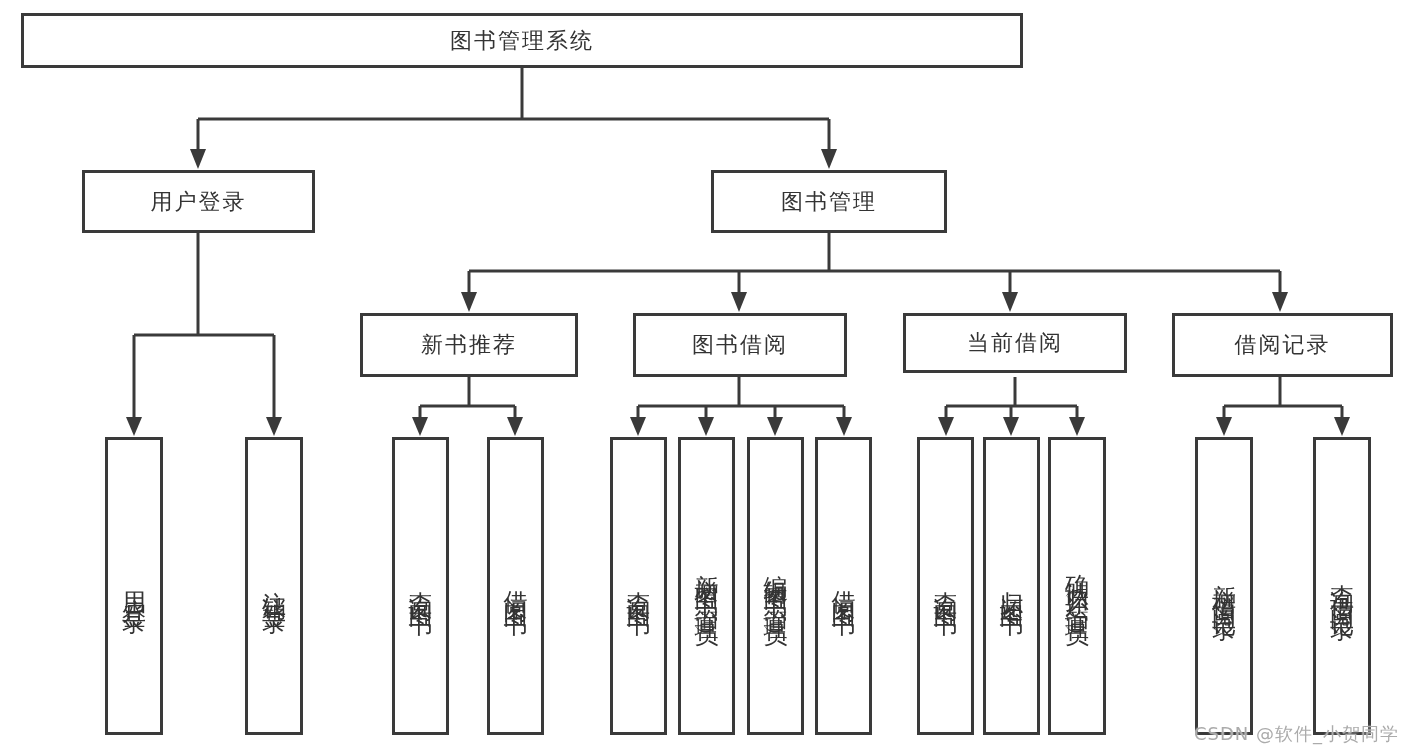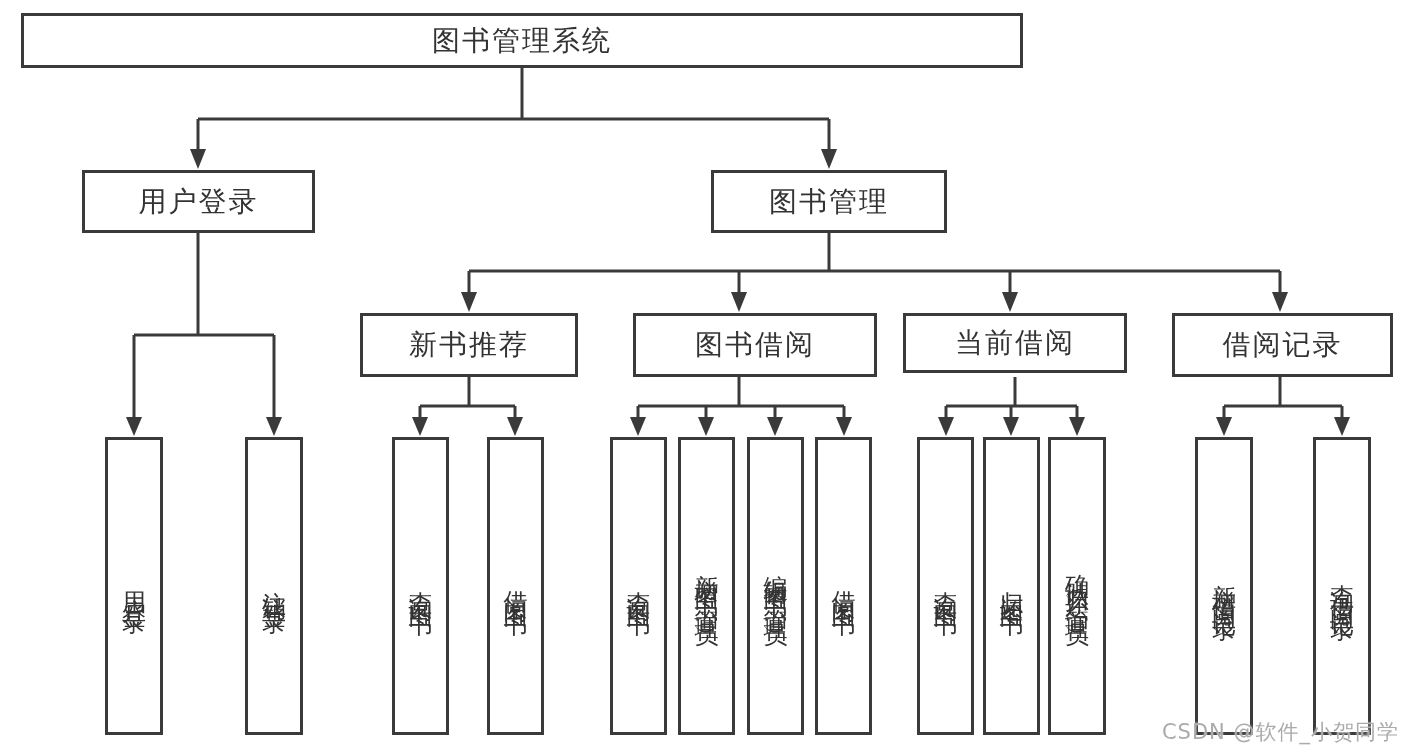--- a/index.html
+++ b/index.html
@@ -22,42 +22,42 @@
     box-sizing: border-box;
     border: 3px solid #3a3a3a;
     background: #ffffff;
     display: flex;
     align-items: center;
     justify-content: center;
     z-index: 2;
     color: #333333;
   }
   .hlabel {
-    font-size: 28px;
+    font-size: 22px;
     letter-spacing: 2px;
     color: #333333;
     white-space: nowrap;
   }
   .vlabel {
     writing-mode: vertical-rl;
     text-orientation: mixed;
     font-size: 24px;
     letter-spacing: 7px;
     color: #333333;
     line-height: 1;
     white-space: nowrap;
   }
   
   .n-root  { left: 21px;  top: 13px;  width: 1002px; height: 55px; }
   
   .n-l2a   { left: 82px;  top: 170px; width: 233px;  height: 63px; }
   .n-l2b   { left: 711px; top: 170px; width: 236px;  height: 63px; }
   
   .n-l3a   { left: 360px;  top: 313px; width: 218px; height: 64px; }
-  .n-l3b   { left: 633px;  top: 313px; width: 244px; height: 64px; }
+  .n-l3b   { left: 633px;  top: 313px; width: 214px; height: 64px; }
   .n-l3c   { left: 903px;  top: 313px; width: 224px; height: 60px; }
   .n-l3d   { left: 1172px; top: 313px; width: 221px; height: 64px; }
   
   .leaf    { top: 437px; height: 298px; }
   .lf1  { left: 105px;  width: 58px; }
   .lf2  { left: 245px;  width: 58px; }
   .lf3  { left: 392px;  width: 57px; }
   .lf4  { left: 487px;  width: 57px; }
   .lf5  { left: 610px;  width: 57px; }
   .lf6  { left: 678px;  width: 57px; }
@@ -66,21 +66,21 @@
   .lf9  { left: 917px;  width: 57px; }
   .lf10 { left: 983px;  width: 57px; }
   .lf11 { left: 1048px; width: 58px; }
   .lf12 { left: 1195px; width: 58px; }
   .lf13 { left: 1313px; width: 58px; }
   .watermark {
     position: absolute;
     right: 6px;
     bottom: 1px;
     z-index: 5;
-    font-size: 21px;
+    font-size: 18px;
     color: #ababab;
     letter-spacing: 1px;
     text-shadow: 0 0 2px #ffffff;
     white-space: nowrap;
   }
 </style>
 </head>
 <body>
 
 <div id="stage">

